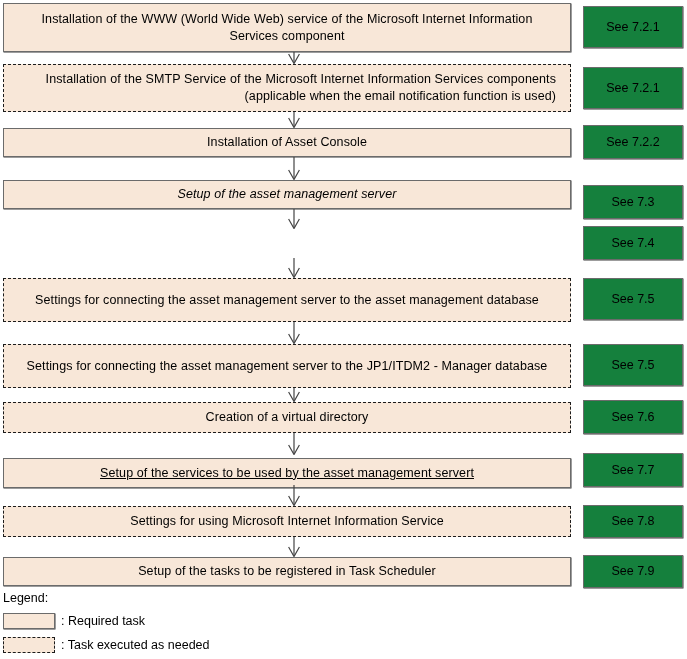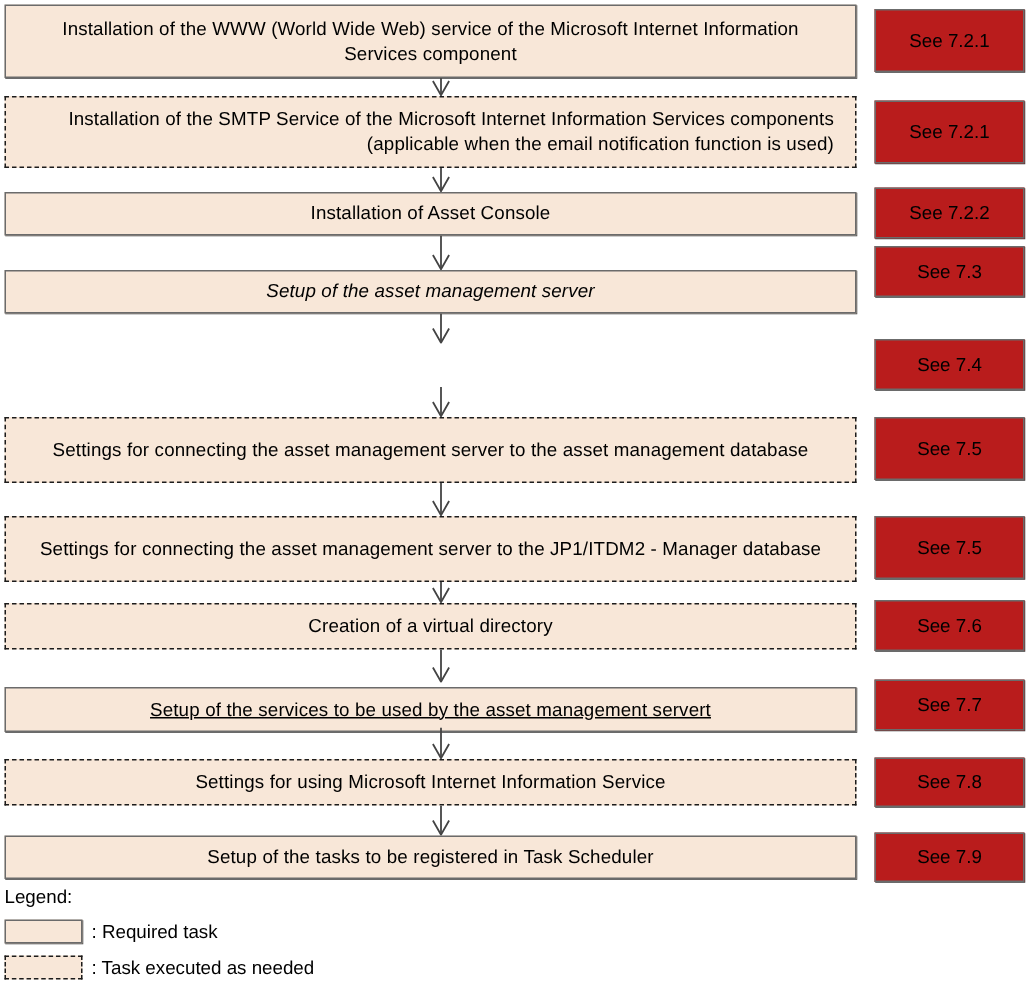--- a/index.html
+++ b/index.html
@@ -49,21 +49,21 @@
   .task-label {
     display: block;
     width: 100%;
   }
 
   .ref-box {
     position: absolute;
     left: 583px;
     width: 100px;
     box-sizing: border-box;
-    background: #b91c1c;
+    background: #15803d;
     border: 1.5px solid #6b6b6b;
     box-shadow: 0.5px 0.5px 0 #3a3a3a;
     display: flex;
     align-items: center;
     justify-content: center;
     font-size: 12.5px;
     line-height: 15px;
   }
 
   .arrow {
@@ -130,21 +130,21 @@
     </div>
     <div class="task-box required" style="top: 128px; height: 29px;">
       <span class="task-label">Installation of Asset Console</span>
     </div>
     <div class="ref-box" style="top: 125px; height: 34px;">
       <span>See 7.2.2</span>
     </div>
     <div class="task-box required" style="top: 180px; height: 29px; font-style: italic;">
       <span class="task-label">Setup of the asset management server</span>
     </div>
-    <div class="ref-box" style="top: 164px; height: 34px;">
+    <div class="ref-box" style="top: 185px; height: 34px;">
       <span>See 7.3</span>
     </div>
     <div class="ref-box" style="top: 226px; height: 34px;">
       <span>See 7.4</span>
     </div>
     <div class="task-box optional" style="top: 278px; height: 44px;">
       <span class="task-label">Settings for connecting the asset management server to the asset management database</span>
     </div>
     <div class="ref-box" style="top: 278px; height: 42px;">
       <span>See 7.5</span>

